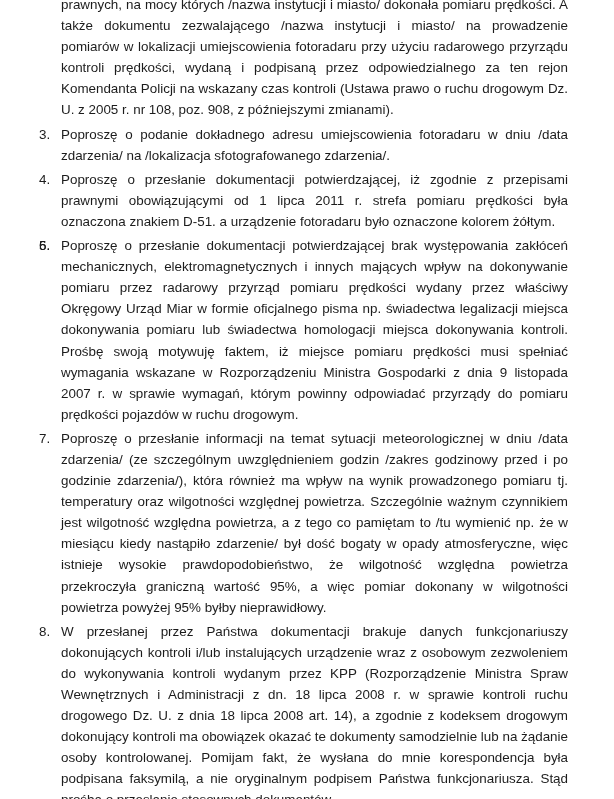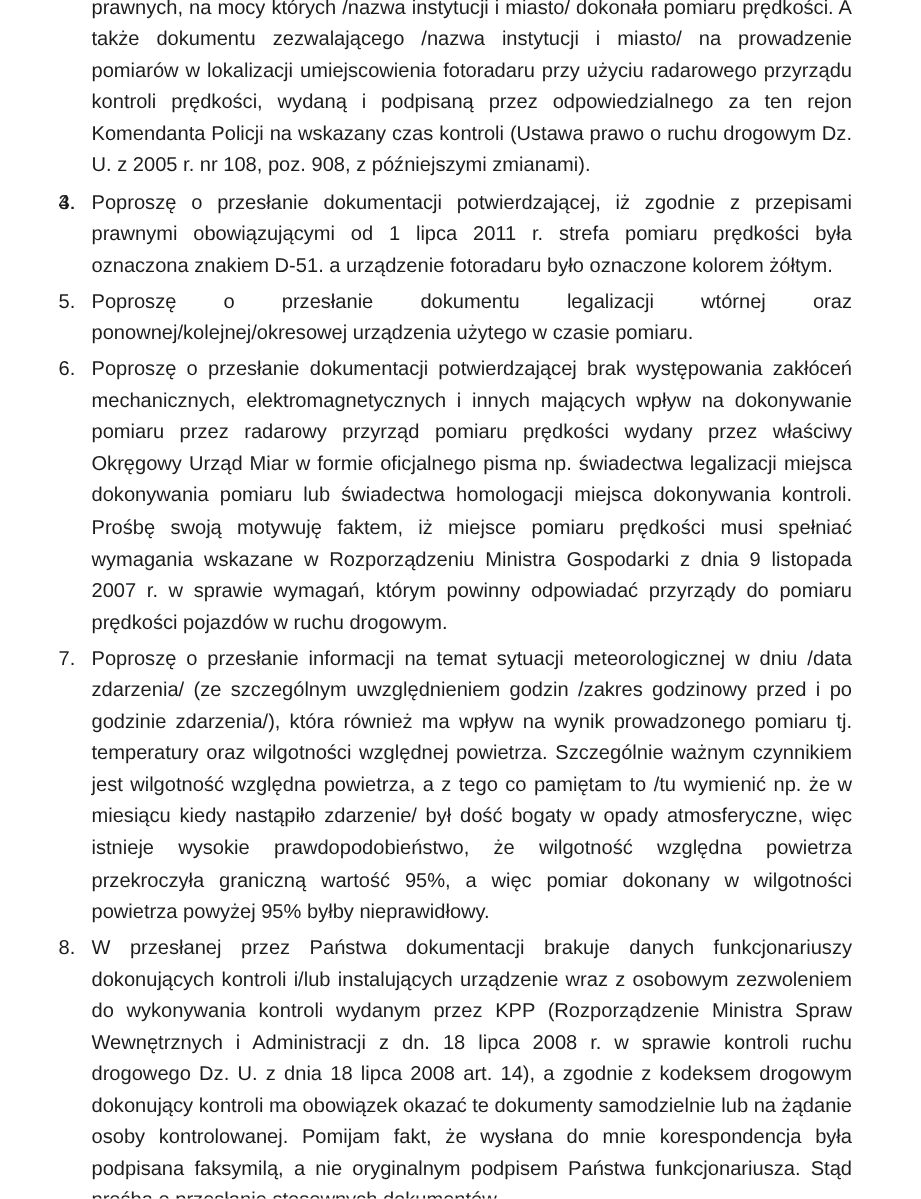--- a/index.html
+++ b/index.html
@@ -51,28 +51,28 @@
   </style>
 </head>
 <body>
 
 <div class="page">
   <p class="cont" style="margin:0 0 3px 61px;">prawnych, na mocy których /nazwa instytucji i miasto/ dokonała pomiaru prędkości. A także dokumentu zezwalającego /nazwa instytucji i miasto/ na prowadzenie pomiarów w lokalizacji umiejscowienia fotoradaru przy użyciu radarowego przyrządu kontroli prędkości, wydaną i podpisaną przez odpowiedzialnego za ten rejon Komendanta Policji na wskazany czas kontroli (Ustawa prawo o ruchu drogowym Dz. U. z 2005 r. nr 108, poz. 908, z późniejszymi zmianami).</p>
 
   <ol class="items">
     <li style="margin-bottom:3px;">
       <span class="num">3.</span>
+      <span>Poproszę o podanie dokładnego adresu umiejscowienia fotoradaru w dniu /data zdarzenia/ na /lokalizacja sfotografowanego zdarzenia/.</span>
     </li>
     <li style="margin-bottom:3px;">
       <span class="num">4.</span>
       <span>Poproszę o przesłanie dokumentacji potwierdzającej, iż zgodnie z przepisami prawnymi obowiązującymi od 1 lipca 2011 r. strefa pomiaru prędkości była oznaczona znakiem D-51. a urządzenie fotoradaru było oznaczone kolorem żółtym.</span>
     </li>
     <li style="margin-bottom:3px;">
       <span class="num">5.</span>
-      <span>Poproszę o przesłanie dokumentu legalizacji wtórnej oraz ponownej/kolejnej/okresowej urządzenia użytego w czasie pomiaru.</span>
     </li>
     <li style="margin-bottom:3px;">
       <span class="num">6.</span>
       <span>Poproszę o przesłanie dokumentacji potwierdzającej brak występowania zakłóceń mechanicznych, elektromagnetycznych i innych mających wpływ na dokonywanie pomiaru przez radarowy przyrząd pomiaru prędkości wydany przez właściwy Okręgowy Urząd Miar w formie oficjalnego pisma np. świadectwa legalizacji miejsca dokonywania pomiaru lub świadectwa homologacji miejsca dokonywania kontroli. Prośbę swoją motywuję faktem, iż miejsce pomiaru prędkości musi spełniać wymagania wskazane w Rozporządzeniu Ministra Gospodarki z dnia 9 listopada 2007 r. w sprawie wymagań, którym powinny odpowiadać przyrządy do pomiaru prędkości pojazdów w ruchu drogowym.</span>
     </li>
     <li style="margin-bottom:3px;">
       <span class="num">7.</span>
       <span>Poproszę o przesłanie informacji na temat sytuacji meteorologicznej w dniu /data zdarzenia/ (ze szczególnym uwzględnieniem godzin /zakres godzinowy przed i po godzinie zdarzenia/), która również ma wpływ na wynik prowadzonego pomiaru tj. temperatury oraz wilgotności względnej powietrza. Szczególnie ważnym czynnikiem jest wilgotność względna powietrza, a z tego co pamiętam to /tu wymienić np. że w miesiącu kiedy nastąpiło zdarzenie/ był dość bogaty w opady atmosferyczne, więc istnieje wysokie prawdopodobieństwo, że wilgotność względna powietrza przekroczyła graniczną wartość 95%, a więc pomiar dokonany w wilgotności powietrza powyżej 95% byłby nieprawidłowy.</span>
     </li>
     <li style="margin-bottom:3px;">

